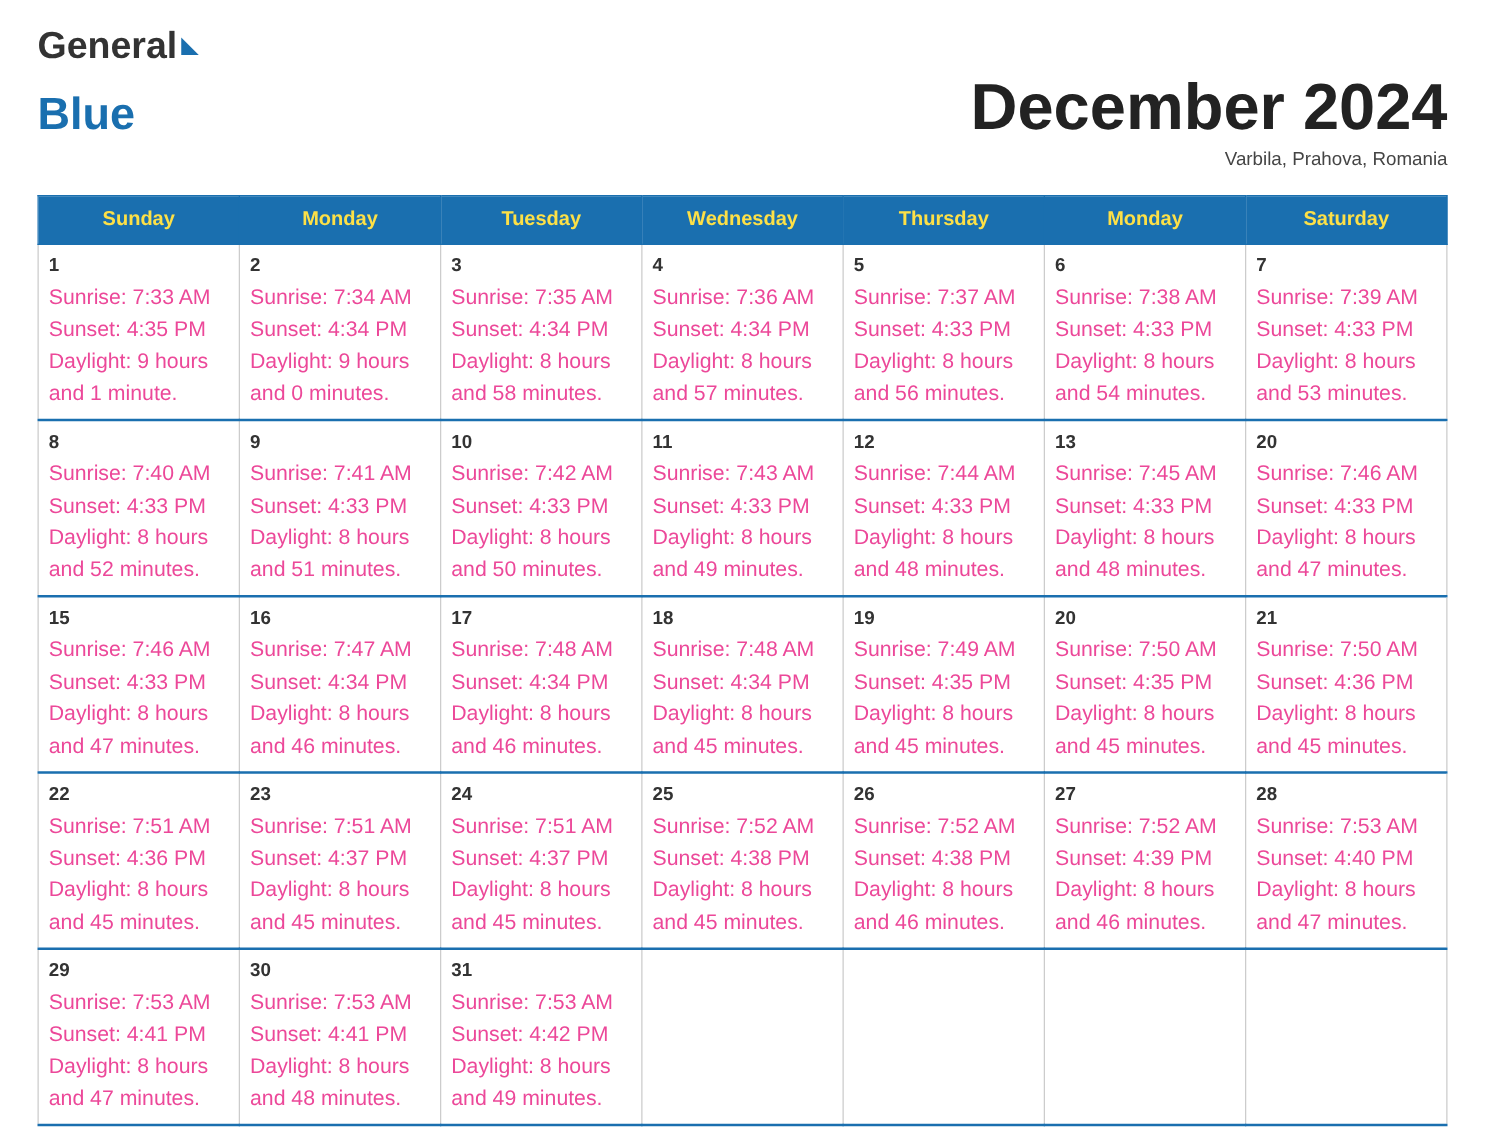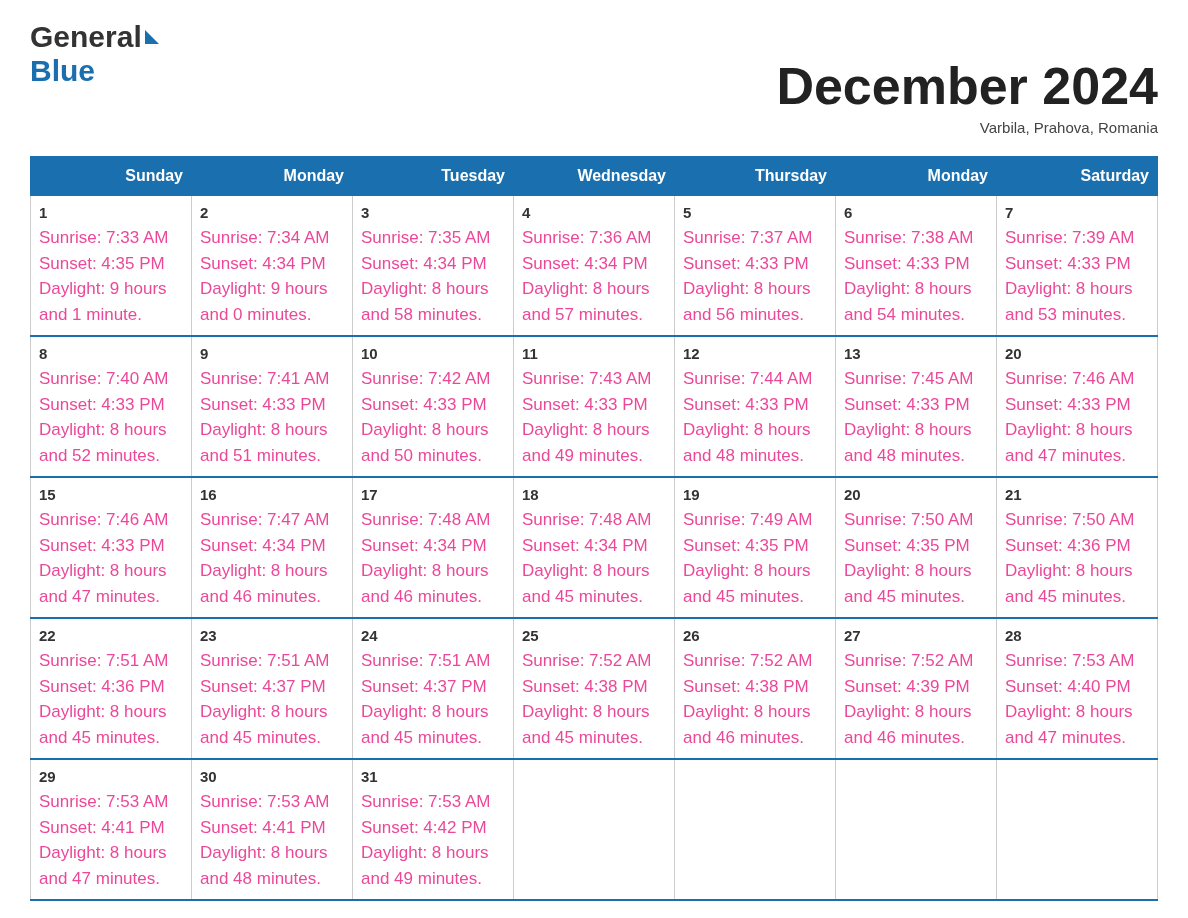--- a/index.html
+++ b/index.html
@@ -13,28 +13,29 @@
     .header-area {
       display: flex;
       justify-content: space-between;
       align-items: flex-start;
       margin-bottom: 20px;
     }
     .logo {
       display: flex;
       flex-direction: column;
       align-items: flex-start;
+      gap: 16px;
     }
     .logo-line1 {
       font-size: 30px;
       font-weight: bold;
       color: #333;
     }
     .logo-line2 {
-      font-size: 30px;
+      font-size: 36px;
       font-weight: bold;
       color: #1a6faf;
     }
     .title-area {
       text-align: right;
       margin-top: 38px;
     }
     .main-title {
       font-size: 52px;
       font-weight: bold;
@@ -46,25 +47,25 @@
       color: #444;
       margin-top: 4px;
     }
     table {
       width: 100%;
       border-collapse: collapse;
       table-layout: fixed;
     }
     thead th {
       background-color: #1a6faf;
-      color: #ffffff;
+      color: #fde047;
       font-size: 16px;
       font-weight: bold;
       padding: 10px 8px;
-      text-align: right;
+      text-align: center;
       border: 1px solid #1a6faf;
     }
     tbody td {
       vertical-align: top;
       padding: 8px;
       border: 1px solid #ccc;
       font-size: 13px;
       color: #333;
       min-height: 100px;
     }

